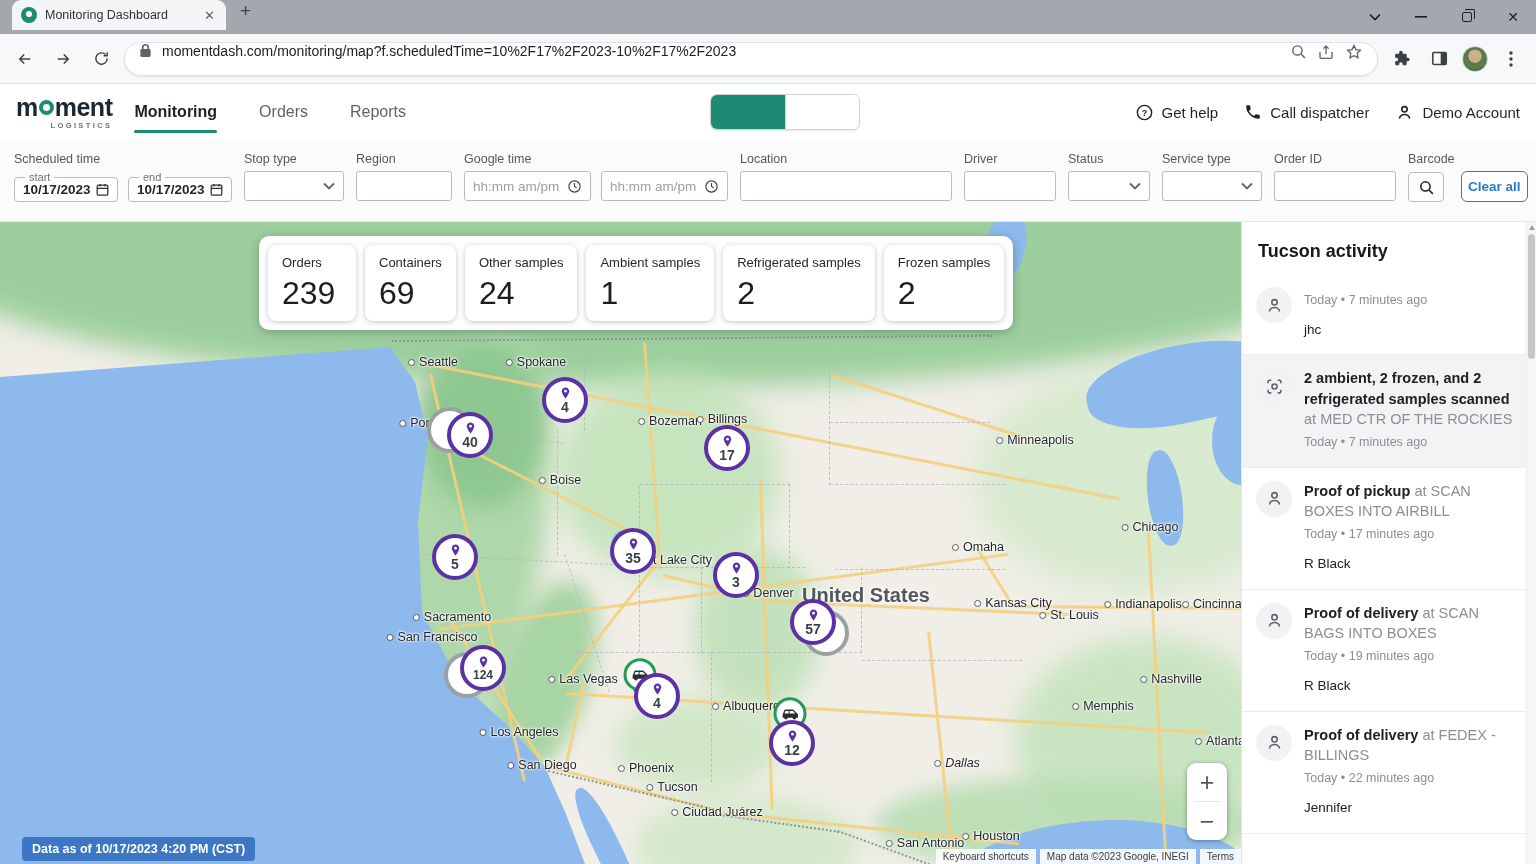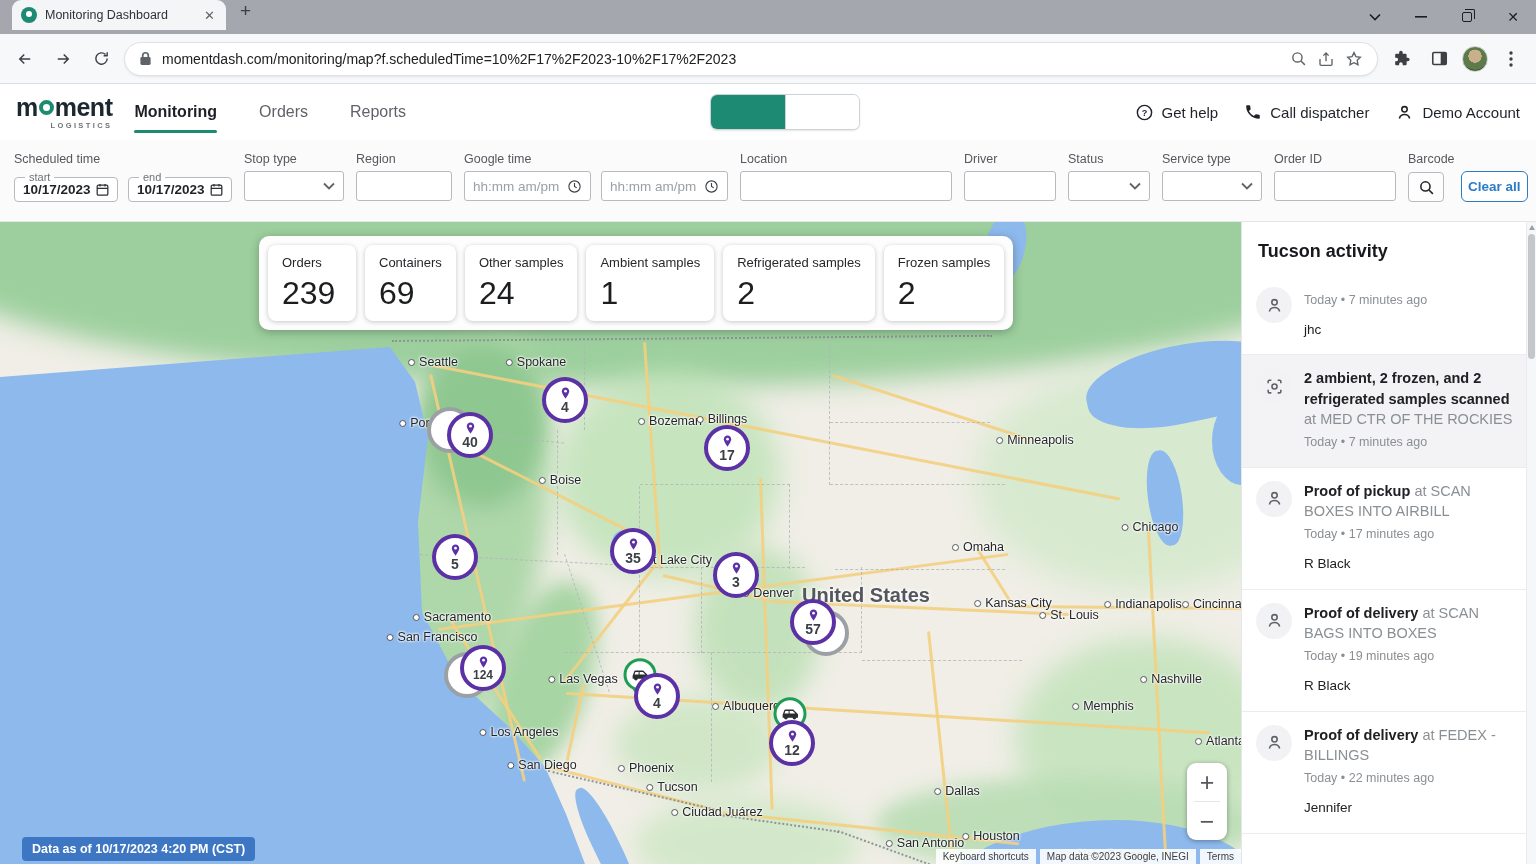--- a/index.html
+++ b/index.html
@@ -16,21 +16,21 @@
   .tab-title{font-size:12.5px;color:#2e3236;flex:1;white-space:nowrap;overflow:hidden}
   .tab-close{font-size:13px;color:#5f6368;padding:0 2px;cursor:pointer}
   .newtab{font-size:19px;color:#3c4043;margin-left:14px;margin-bottom:5px;cursor:pointer}
   .winctl{position:absolute;right:0;top:0;height:34px;display:flex}
   .winbtn{width:46px;height:34px;display:flex;align-items:center;justify-content:center;color:#1c1e20;font-size:14px;cursor:pointer}
   .restore{width:10px;height:10px;border:1.5px solid #1c1e20;border-radius:2px;position:relative}
   .restore::before{content:"";position:absolute;left:2px;top:-4px;width:9px;height:9px;border:1.5px solid #1c1e20;border-left:none;border-bottom:none;border-radius:0 2px 0 0}
 
   .toolbar{height:50px;background:#f7f8f9;border-bottom:1px solid #dcdfe3;display:flex;align-items:center;padding:0 10px;gap:8px}
   .tbico{width:30px;height:30px;border-radius:50%;display:flex;align-items:center;justify-content:center;flex:none;cursor:pointer}
-  .omnibox{flex:1;height:34px;background:#fff;border:1px solid #dfe1e5;border-radius:17px;display:flex;align-items:center;padding:0 14px;gap:10px;box-shadow:0 1px 2px rgba(60,64,67,.1)}
+  .omnibox{flex:1;height:34px;background:#fff;border:1px solid #dfe1e5;border-radius:17px;display:flex;align-items:flex-start;padding:0 14px;gap:10px;box-shadow:0 1px 2px rgba(60,64,67,.1)}
   .url{font-size:14px;color:#202124;flex:1;white-space:nowrap;overflow:hidden}
   .avatar{width:26px;height:26px;border-radius:50%;background:radial-gradient(circle at 50% 38%,#c9b08a 0 34%,#5d7a4b 35% 70%,#3f5a35 71%);border:1px solid #d0d3d6;flex:none;cursor:pointer}
 
   
   .appheader{height:56px;background:#fff;display:flex;align-items:center;padding:0 16px;position:relative}
   .logo{display:flex;flex-direction:column;align-items:flex-end;cursor:pointer}
   .logo-word{font-size:25px;font-weight:800;color:#1c2730;letter-spacing:-.5px;line-height:1;display:flex;align-items:center}
   .pin-o{display:inline-block;width:15px;height:15px;border-radius:50%;border:4.5px solid #1d8a74;margin:0 1px}
   .logo-sub{font-size:7.5px;letter-spacing:2.4px;color:#6e7276;margin-top:1px;font-weight:700}
   .nav{display:flex;margin-left:22px;gap:42px;height:56px;align-items:center}
@@ -537,21 +537,21 @@
           </div>
           <div class="city" style="left: 1220px; top: 519px;">
             <span>Atlanta</span>
           </div>
           <div class="city" style="left: 542px; top: 543px;">
             <span>San Diego</span>
           </div>
           <div class="city" style="left: 646px; top: 546px;">
             <span>Phoenix</span>
           </div>
-          <div class="city" style="left: 957px; top: 569px;">
+          <div class="city" style="left: 957px; top: 541px; font-style: italic;">
             <span>Dallas</span>
           </div>
           <div class="city" style="left: 672px; top: 565px;">
             <span>Tucson</span>
           </div>
           <div class="city" style="left: 717px; top: 590px;">
             <span>Ciudad Juárez</span>
           </div>
           <div class="city" style="left: 991px; top: 614px;">
             <span>Houston</span>

